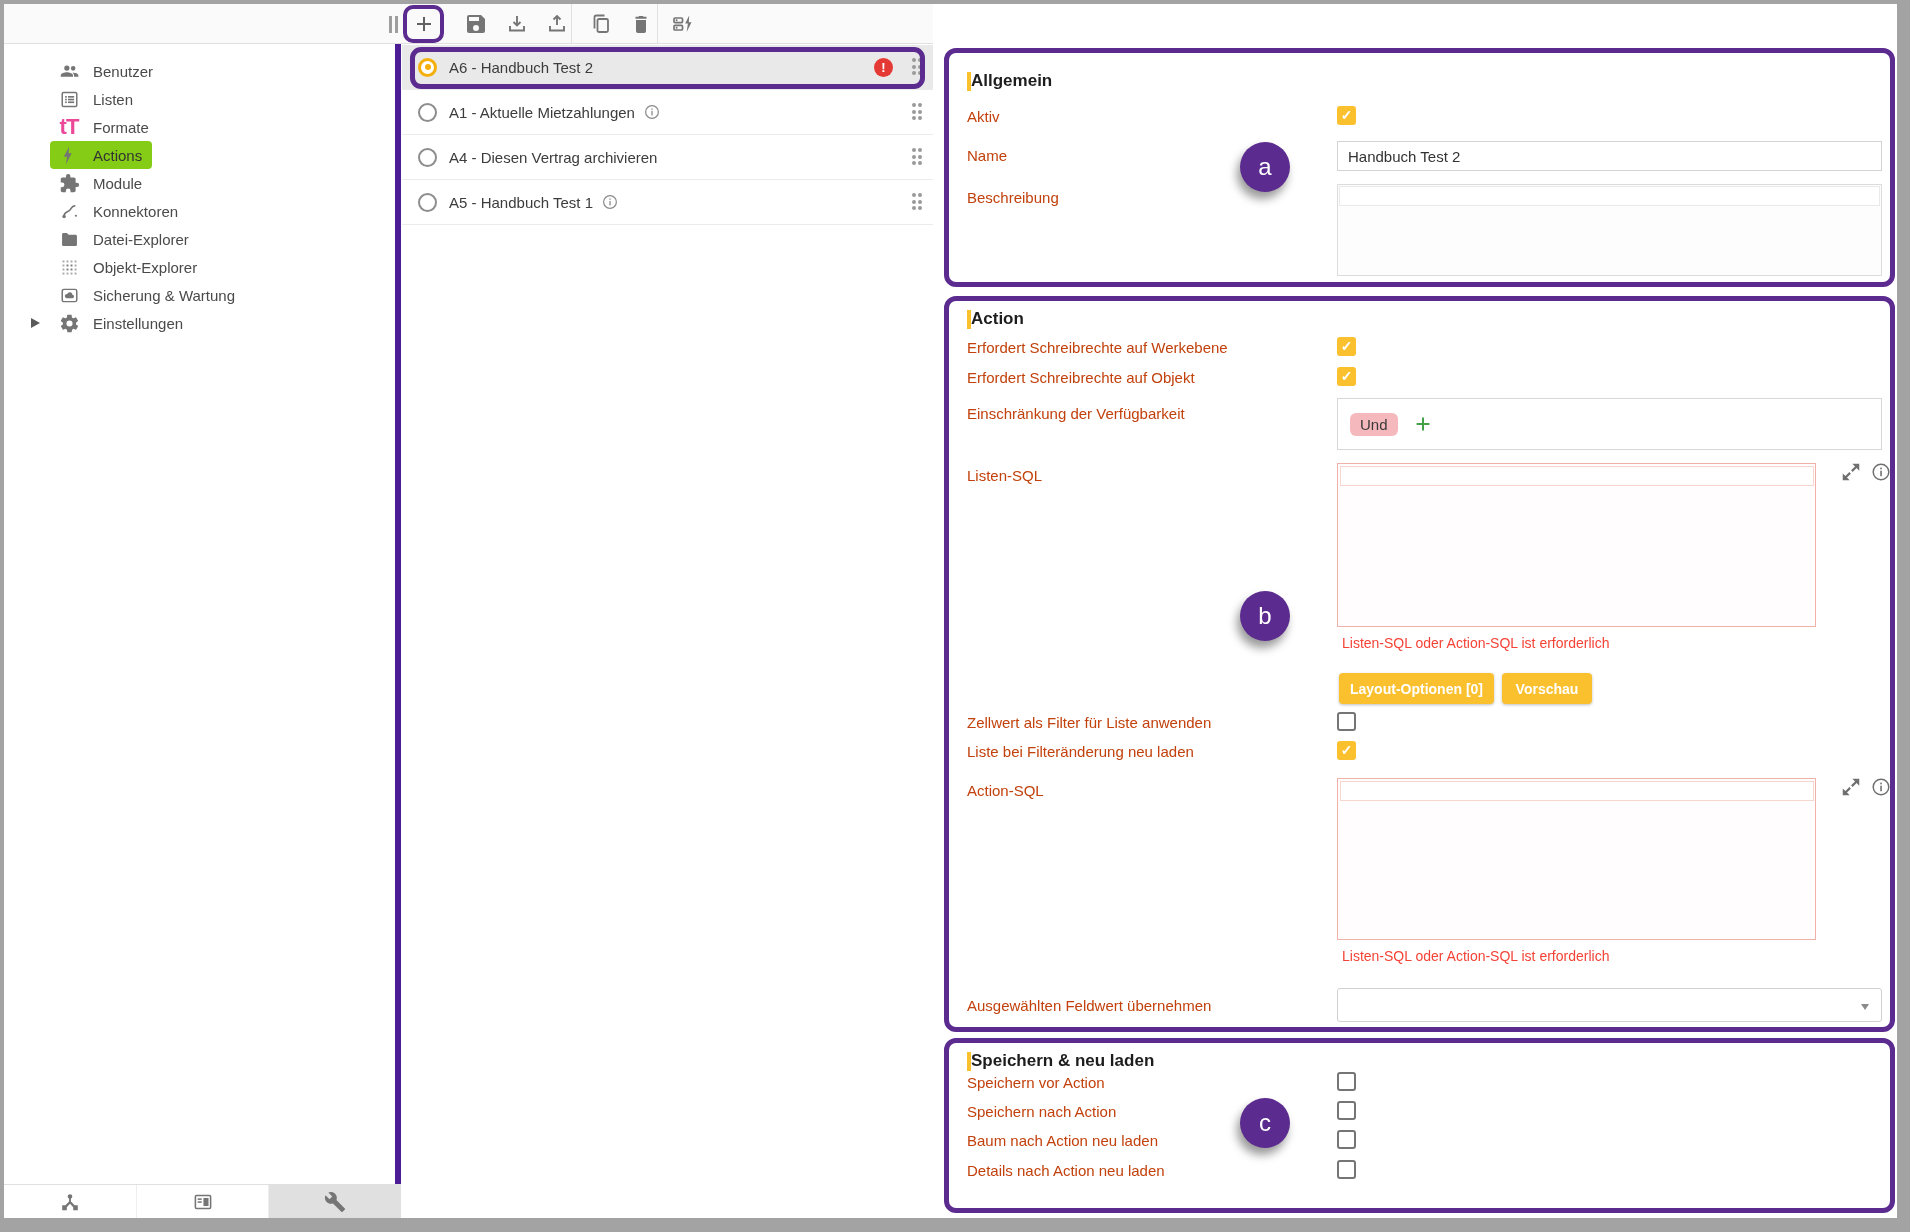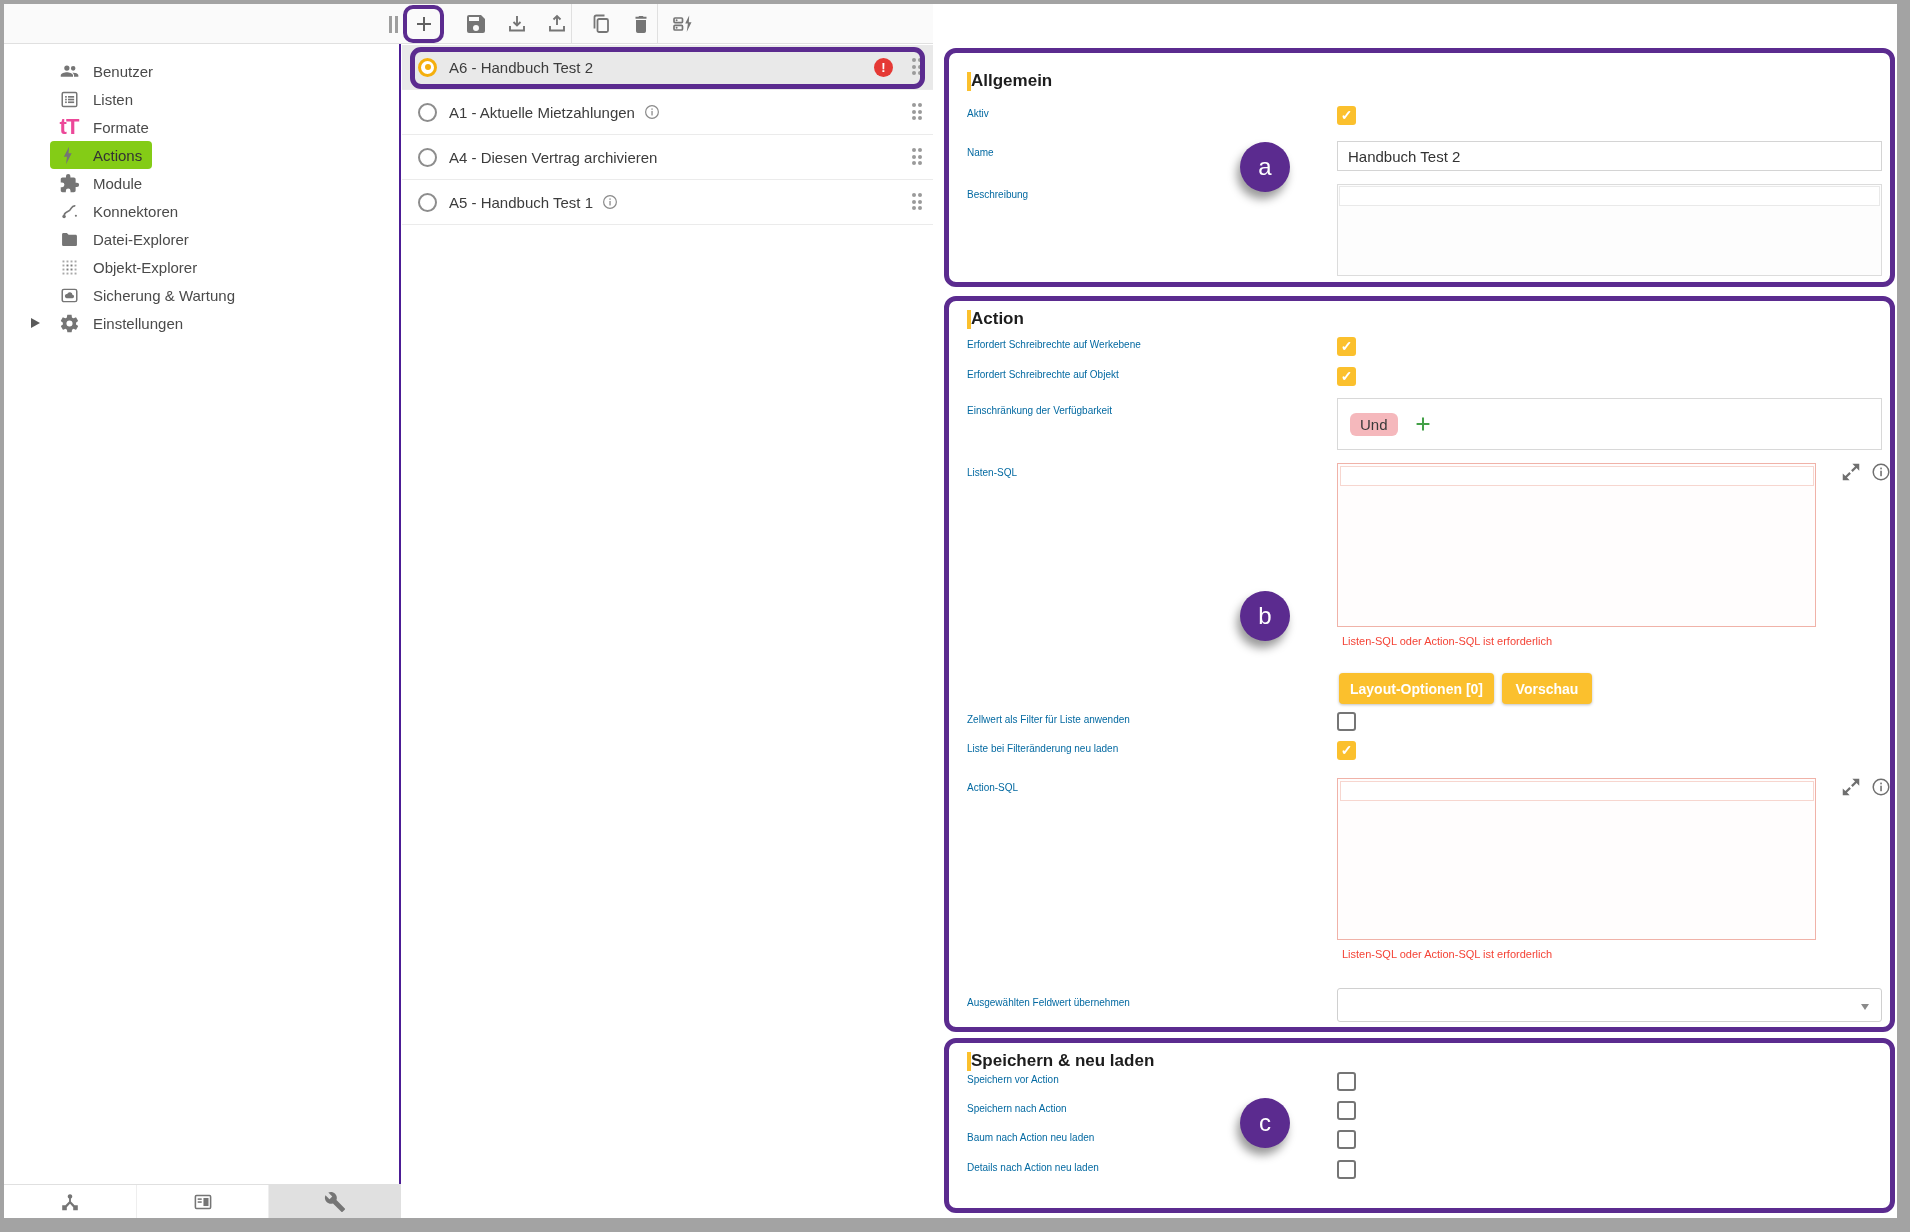--- a/index.html
+++ b/index.html
@@ -12,21 +12,21 @@
   .tb-icon{position:absolute;top:8px;width:24px;height:24px;color:#757575;}
   .tb-icon svg{width:24px;height:24px;display:block;}
   .tb-divider{position:absolute;top:0;width:1px;height:40px;background:#e0e0e0;}
   .drag-bars{position:absolute;left:385px;top:12px;width:9px;height:17px;}
   .drag-bars i{position:absolute;top:0;width:2.5px;height:17px;background:#9e9e9e;}
   .drag-bars i:nth-child(2){left:6px;}
   .add-annotation{position:absolute;left:399px;top:1px;width:41px;height:38px;border:4.5px solid #5b2b8f;border-radius:10px;}
   .add-annotation svg{width:24px;height:24px;margin:2.5px auto;display:block;color:#616161;}
 
   
-  .sidebar{position:absolute;left:0;top:40px;bottom:0;width:397px;border-right:2px solid #4c1d95;background:#fff;}
+  .sidebar{position:absolute;left:0;top:40px;bottom:0;width:397px;border-right:6px solid #4c1d95;background:#fff;}
   .nav{padding-top:13px;}
   .nav-item{position:relative;height:28px;display:flex;align-items:center;padding-left:46px;cursor:pointer;}
   .nav-inner{display:inline-flex;align-items:center;gap:13px;padding:3px 10px 3px 8px;border-radius:4px;}
   .nav-item.active .nav-inner{background:#84cc16;}
   .nav-icon{width:22px;height:22px;color:#757575;display:flex;align-items:center;justify-content:center;}
   .nav-icon svg{width:21px;height:21px;display:block;}
   .nav-label{font-size:15px;color:#4a4a4a;white-space:nowrap;}
   .nav-item.active .nav-label{color:#333;}
   .expand-arrow{position:absolute;left:27px;top:9px;width:0;height:0;border-left:9px solid #5a5a5a;border-top:5.5px solid transparent;border-bottom:5.5px solid transparent;}
   .fmt-glyph{font-size:22px;font-weight:700;color:#ec4899;letter-spacing:-1px;}
@@ -53,35 +53,35 @@
 
   
   .details{position:absolute;left:929px;top:0;right:0;bottom:0;background:#fff;}
   .pbox{position:absolute;left:11px;right:2px;border:5px solid #5b2b8f;border-radius:12px;background:#fff;}
   .pbox-a{top:44px;height:239px;}
   .pbox-b{top:292px;height:736px;}
   .pbox-c{top:1034px;height:175px;}
   .sec-head{position:absolute;left:18px;display:flex;align-items:center;}
   .sec-bar{width:4px;height:19px;background:#fbc02d;}
   .sec-title{font-size:17px;font-weight:700;color:#1d1d1d;white-space:nowrap;}
-  .flabel{position:absolute;left:18px;font-size:10px;color:#0369a1;white-space:nowrap;}
+  .flabel{position:absolute;left:18px;font-size:15px;color:#c2410c;white-space:nowrap;}
   .cb{position:absolute;left:388px;width:19px;height:19px;border-radius:3px;}
   .cb.checked{background:#fbc02d;color:#fff;font-size:14px;font-weight:700;text-align:center;line-height:19px;}
   .cb.unchecked{background:#fff;border:2px solid #757575;border-radius:3px;}
   .tinput{position:absolute;left:388px;width:545px;height:30px;border:1px solid #d4d4d4;background:#fff;font-size:15px;color:#333;padding:0 10px;outline:none;}
   .tarea{position:absolute;left:388px;width:545px;border:1px solid #dcdcdc;background:#fdfdfd;}
   .tarea .strip{height:20px;margin:1px;border:1px solid #e9e9e9;background:#fff;}
   .availbox{position:absolute;left:388px;width:545px;height:52px;border:1px solid #d8d8d8;background:#fff;display:flex;align-items:center;padding-left:12px;gap:14px;}
   .chip{background:#f5b8bc;color:#3a3a3a;font-size:15px;padding:3px 10px;border-radius:6px;}
   .plus-green svg{width:22px;height:22px;color:#43a047;display:block;}
   .sql-editor{position:absolute;left:388px;width:479px;border:1.5px solid #f0b2a8;background:#fffdfd;}
   .sql-editor .strip{height:20px;margin:1.5px;border:1px solid #f7d6cf;background:#fff;}
   .mini-ic{position:absolute;width:22px;height:22px;color:#6f6f6f;}
   .mini-ic svg{width:22px;height:22px;display:block;}
-  .err{position:absolute;left:393px;font-size:11px;color:#f44336;white-space:nowrap;}
+  .err{position:absolute;left:393px;font-size:14px;color:#f44336;white-space:nowrap;}
   .abtn{position:absolute;height:31px;background:#fbc02d;border:none;border-radius:4px;color:#fff;font-size:14px;font-weight:700;box-shadow:0 1px 3px rgba(0,0,0,.25);cursor:pointer;}
   .selbox{position:absolute;left:388px;width:545px;height:34px;border:1px solid #d0d0d0;border-radius:3px;background:#fff;}
   .selbox .caret{position:absolute;right:12px;top:15px;width:0;height:0;border-top:6px solid #8a8a8a;border-left:4.5px solid transparent;border-right:4.5px solid transparent;}
   .circle{position:absolute;width:50px;height:50px;border-radius:50%;background:#5b2b8f;color:#fff;font-size:24px;display:flex;align-items:center;justify-content:center;box-shadow:-3px 7px 10px rgba(0,0,0,.4);z-index:6;}
 </style>
 </head>
 <body>
 
 <div class="frame">
 <div class="app">

